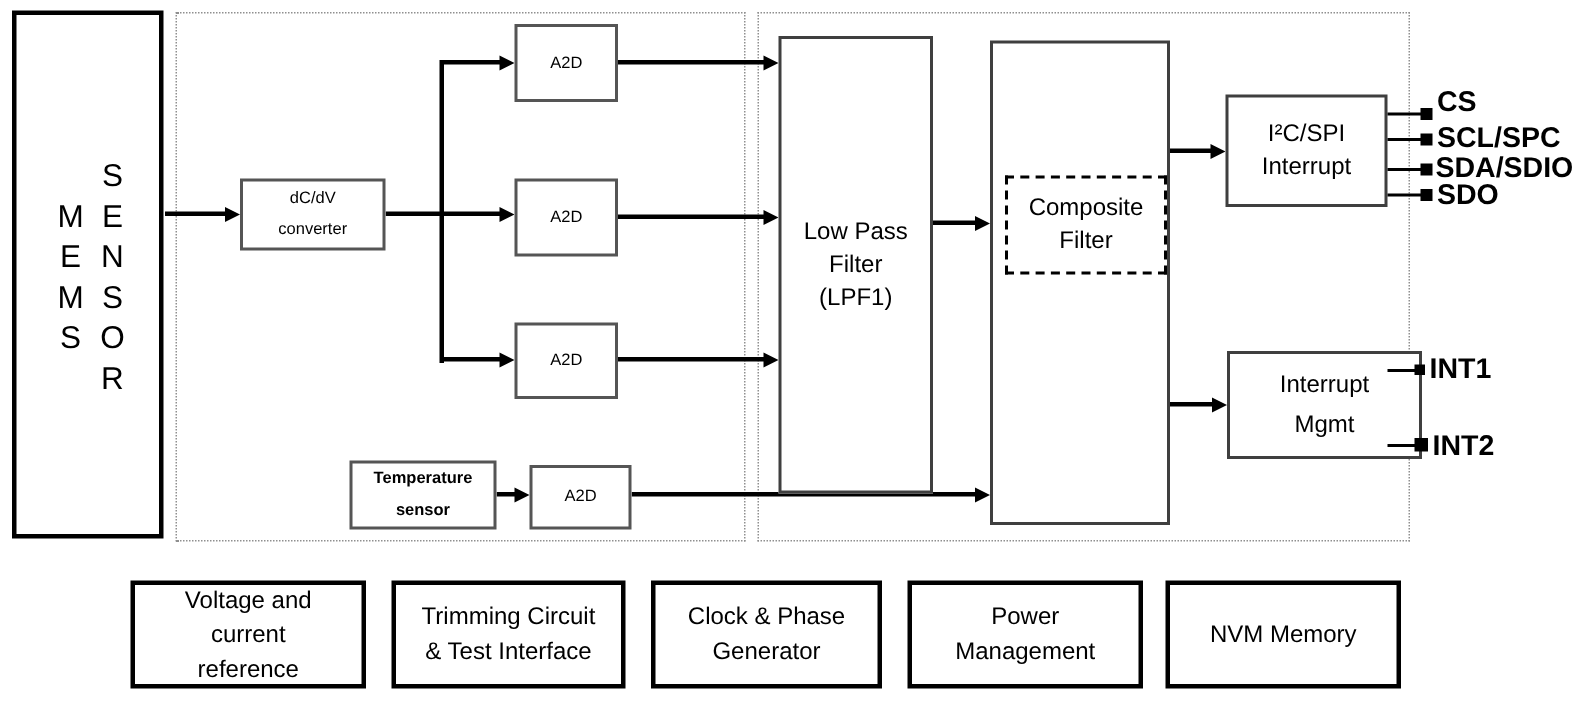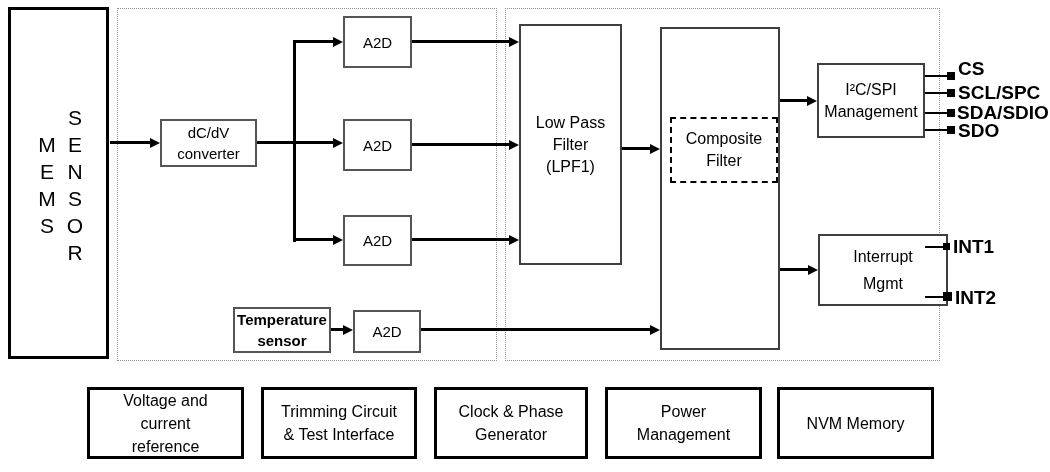--- a/index.html
+++ b/index.html
@@ -4,21 +4,21 @@
 <style>
   html,body{margin:0;padding:0;background:#fff;}
   .stage{position:relative;width:1050px;height:472px;background:#fff;overflow:hidden;
          font-family:"Liberation Sans", sans-serif;color:#000;}
   .dashed-container{position:absolute;border:1px dotted #8f8f8f;box-sizing:border-box;background:transparent;}
   .box{position:absolute;box-sizing:border-box;background:#fff;display:flex;align-items:center;
        justify-content:center;text-align:center;white-space:pre-line;}
   .thin{border:2px solid #555;}
   .dark{border:2px solid #3f3f3f;}
   .thick{border:3px solid #000;}
-  .f15{font-size:15px;line-height:21px;}
+  .f15{font-size:11px;line-height:21px;}
   .f16{font-size:16px;line-height:22px;}
   .bb{font-size:16px;line-height:23px;}
   .hline{position:absolute;height:3px;background:#000;}
   .vline{position:absolute;width:3px;background:#000;}
   .ah{position:absolute;width:0;height:0;border-top:5px solid transparent;
       border-bottom:5px solid transparent;border-left:10px solid #000;}
   .pline{position:absolute;height:2px;background:#000;}
   .psq{position:absolute;width:8px;height:8px;background:#000;}
   .plabel{position:absolute;font-weight:bold;font-size:19px;line-height:22px;white-space:nowrap;}
   .vword{position:absolute;font-size:21px;line-height:27px;white-space:pre-line;
@@ -83,31 +83,31 @@
 
   <div class="box thin f15" style="left:160px;top:119px;width:97px;height:48px;">dC/dV
 converter</div>
   <div class="box thin f15" style="left:343px;top:16px;width:69px;height:52px;">A2D</div>
   <div class="box thin f15" style="left:343px;top:119px;width:69px;height:52px;">A2D</div>
   <div class="box thin f15" style="left:343px;top:215px;width:69px;height:51px;">A2D</div>
   <div class="box thin f15" style="left:233px;top:307px;width:98px;height:46px;font-weight:bold;">Temperature
 sensor</div>
   <div class="box thin f15" style="left:353px;top:310px;width:68px;height:43px;">A2D</div>
 
-  <div class="box dark f16" style="left:519px;top:24px;width:103px;height:241px;">Low Pass
+  <div class="box dark f16" style="left:519px;top:24px;width:103px;height:305px;">Low Pass
 Filter
 (LPF1)</div>
 
   <div class="box dark" style="left:660px;top:27px;width:120px;height:323px;">
     <div class="composite">Composite
 Filter</div>
   </div>
 
   <div class="box dark f16" style="left:817px;top:63px;width:108px;height:75px;">I²C/SPI
-Management</div>
+Interrupt</div>
   <div class="box dark" style="left:818px;top:234px;width:130px;height:72px;font-size:16px;line-height:27px;">Interrupt
 Mgmt</div>
 
   <div class="pline" style="left:925px;top:75px;width:23px;"></div>
   <div class="psq" style="left:947px;top:72px;"></div>
   <div class="plabel" style="left:958px;top:58px;">CS</div>
 
   <div class="pline" style="left:925px;top:92px;width:23px;"></div>
   <div class="psq" style="left:947px;top:89px;"></div>
   <div class="plabel" style="left:958px;top:82px;">SCL/SPC</div>

